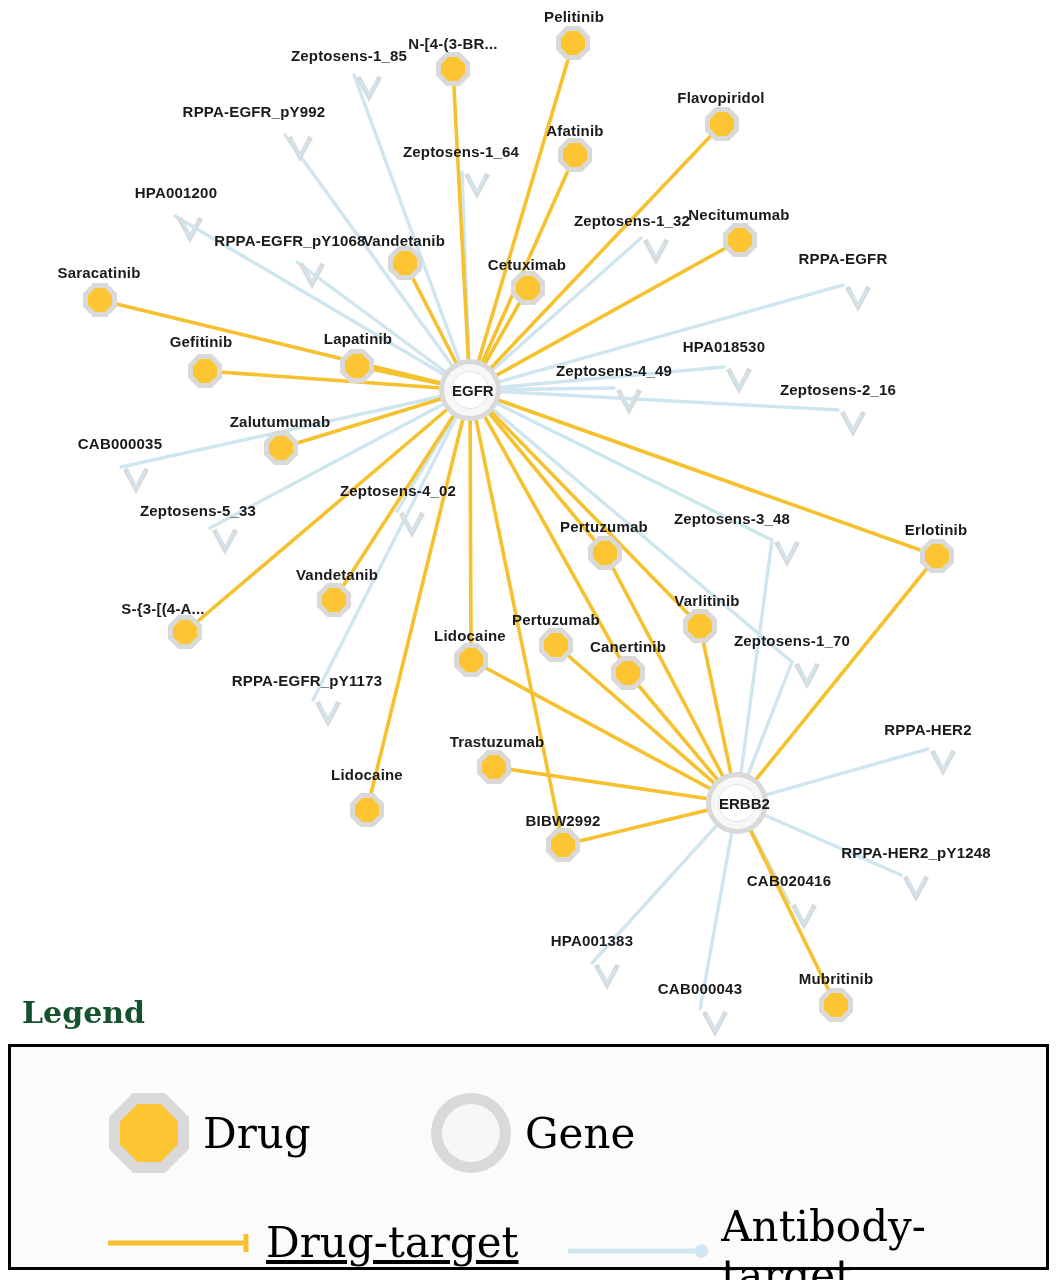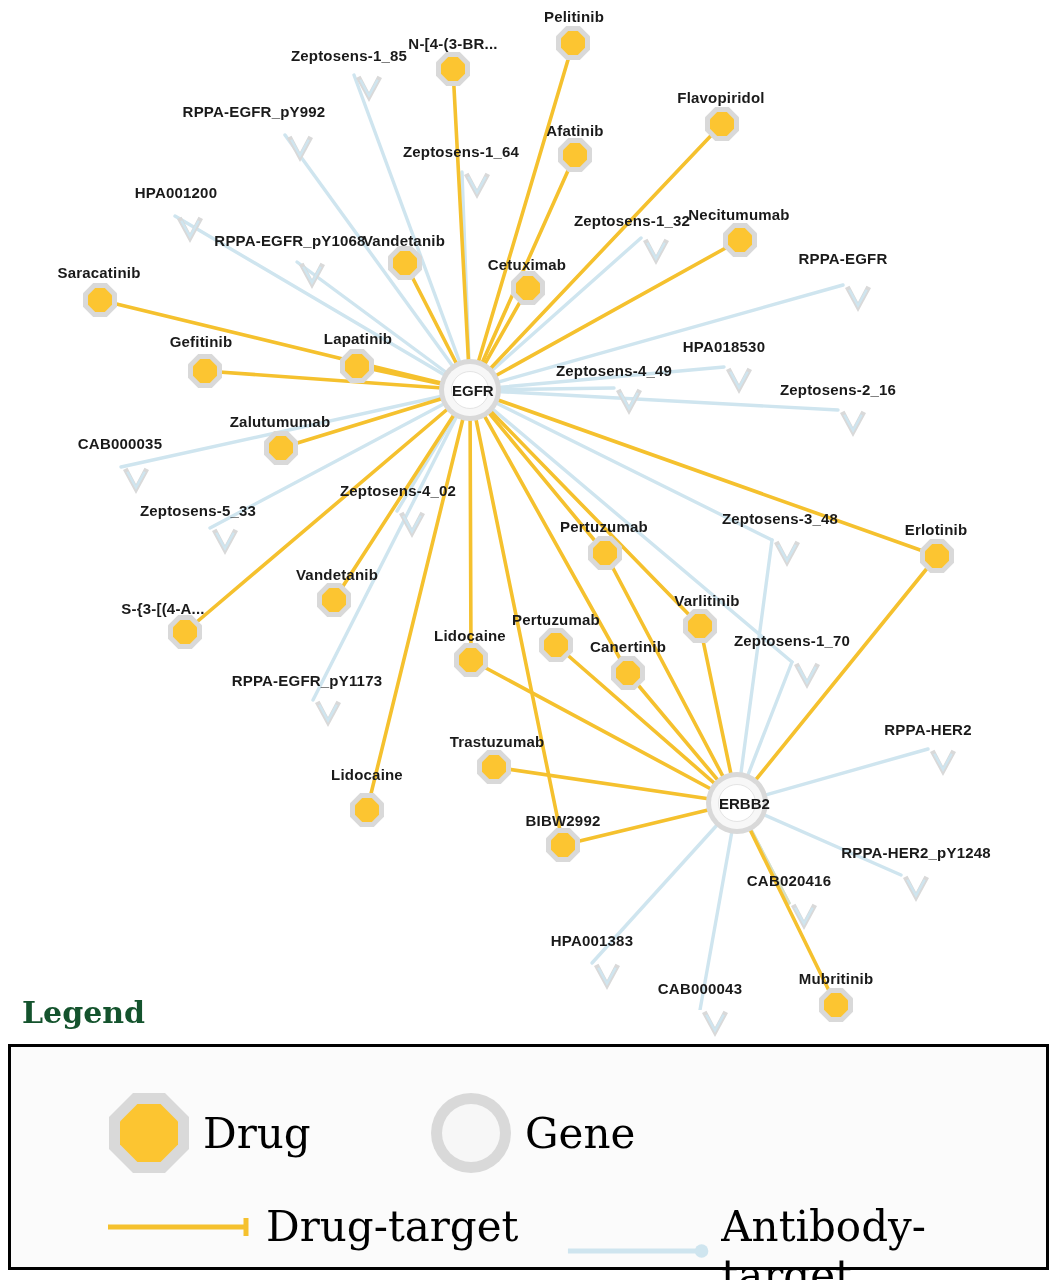--- a/index.html
+++ b/index.html
@@ -436,21 +436,21 @@
       <div class="node-label" style="left: 198px; top: 510px;">Zeptosens-5_33</div>
       <div class="node" style="left: 397px; top: 511px;"><span class="ab-wrap"><svg width="30" height="34" viewBox="0 0 30 34">
             <path d="M2 3 L15 27 L28 3 L23.5 0.8 L15 17 L6.5 0.8 Z" fill="#d9d9d9"></path>
             <path d="M5.2 5.2 L15 23 L24.8 5.2 L22.6 4.2 L15 18 L7.4 4.2 Z" fill="#cfe5ef"></path>
           </svg></span></div>
       <div class="node-label" style="left: 398px; top: 490px; text-align: right;">Zeptosens-4_02</div>
       <div class="node" style="left: 772px; top: 540px;"><span class="ab-wrap"><svg width="30" height="34" viewBox="0 0 30 34">
             <path d="M2 3 L15 27 L28 3 L23.5 0.8 L15 17 L6.5 0.8 Z" fill="#d9d9d9"></path>
             <path d="M5.2 5.2 L15 23 L24.8 5.2 L22.6 4.2 L15 18 L7.4 4.2 Z" fill="#cfe5ef"></path>
           </svg></span></div>
-      <div class="node-label" style="left: 780px; top: 518px;">Zeptosens-3_48</div>
+      <div class="node-label" style="left: 732px; top: 518px;">Zeptosens-3_48</div>
       <div class="node" style="left: 792px; top: 662px;"><span class="ab-wrap"><svg width="30" height="34" viewBox="0 0 30 34">
             <path d="M2 3 L15 27 L28 3 L23.5 0.8 L15 17 L6.5 0.8 Z" fill="#d9d9d9"></path>
             <path d="M5.2 5.2 L15 23 L24.8 5.2 L22.6 4.2 L15 18 L7.4 4.2 Z" fill="#cfe5ef"></path>
           </svg></span></div>
       <div class="node-label" style="left: 792px; top: 640px;">Zeptosens-1_70</div>
       <div class="node" style="left: 313px; top: 700px;"><span class="ab-wrap"><svg width="30" height="34" viewBox="0 0 30 34">
             <path d="M2 3 L15 27 L28 3 L23.5 0.8 L15 17 L6.5 0.8 Z" fill="#d9d9d9"></path>
             <path d="M5.2 5.2 L15 23 L24.8 5.2 L22.6 4.2 L15 18 L7.4 4.2 Z" fill="#cfe5ef"></path>
           </svg></span></div>
       <div class="node-label" style="left: 307px; top: 680px;">RPPA-EGFR_pY1173</div>
@@ -511,21 +511,21 @@
       <span class="legend-text">Drug</span>
     </div>
     <div class="legend-item" style="left:420px; top:0;">
       <div class="lg-gene-outer">
         <div class="lg-gene-inner"></div>
       </div>
       <span class="legend-text">Gene</span>
     </div>
   </div>
   <div class="legend-line-row">
-    <div class="legend-line-item" style="left:95px; top:0;">
+    <div class="legend-line-item" style="left:95px; top:16px;text-decoration:underline;">
       <svg width="150" height="26" viewBox="0 0 150 26">
         <line x1="2" y1="13" x2="140" y2="13" stroke="#f5c12e" stroke-width="5"></line>
         <line x1="140" y1="4" x2="140" y2="22" stroke="#f5c12e" stroke-width="5"></line>
       </svg>
       <span class="legend-text">Drug-target</span>
     </div>
     <div class="legend-line-item" style="left:555px; top:0;">
       <svg width="150" height="26" viewBox="0 0 150 26">
         <line x1="2" y1="13" x2="138" y2="13" stroke="#cfe5ef" stroke-width="5"></line>
         <circle cx="140" cy="13" r="7" fill="#cfe5ef"></circle>

